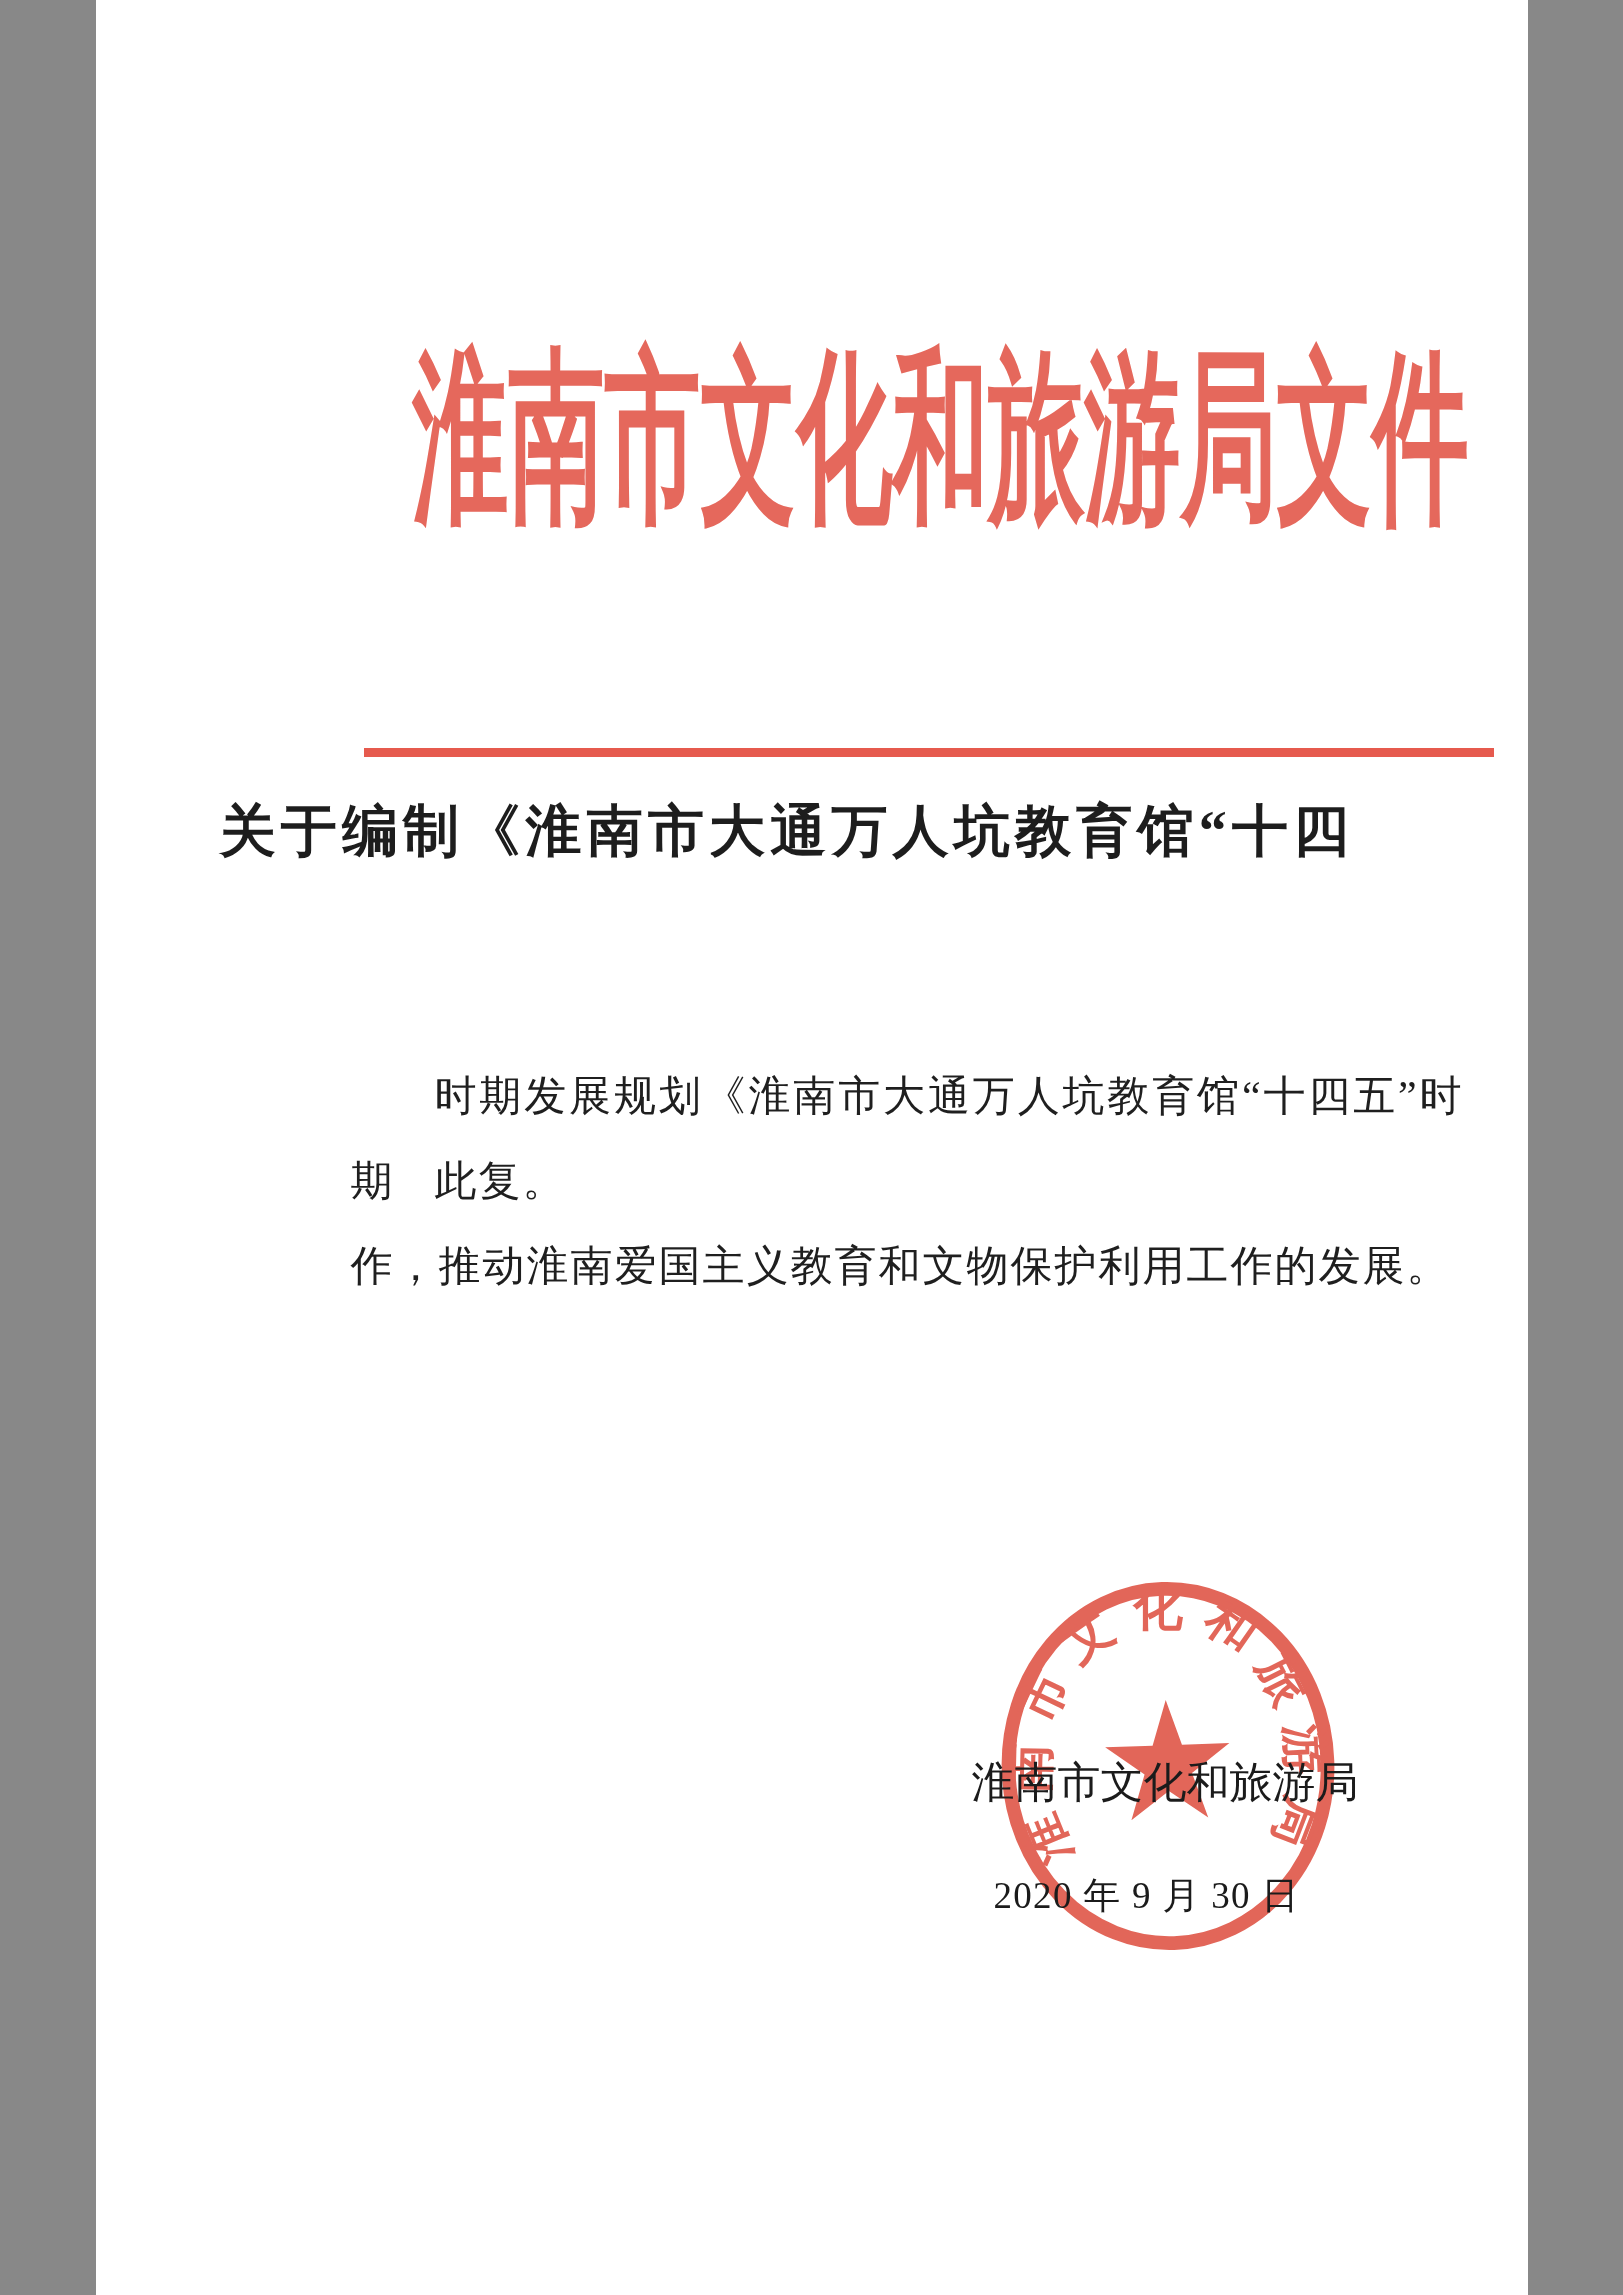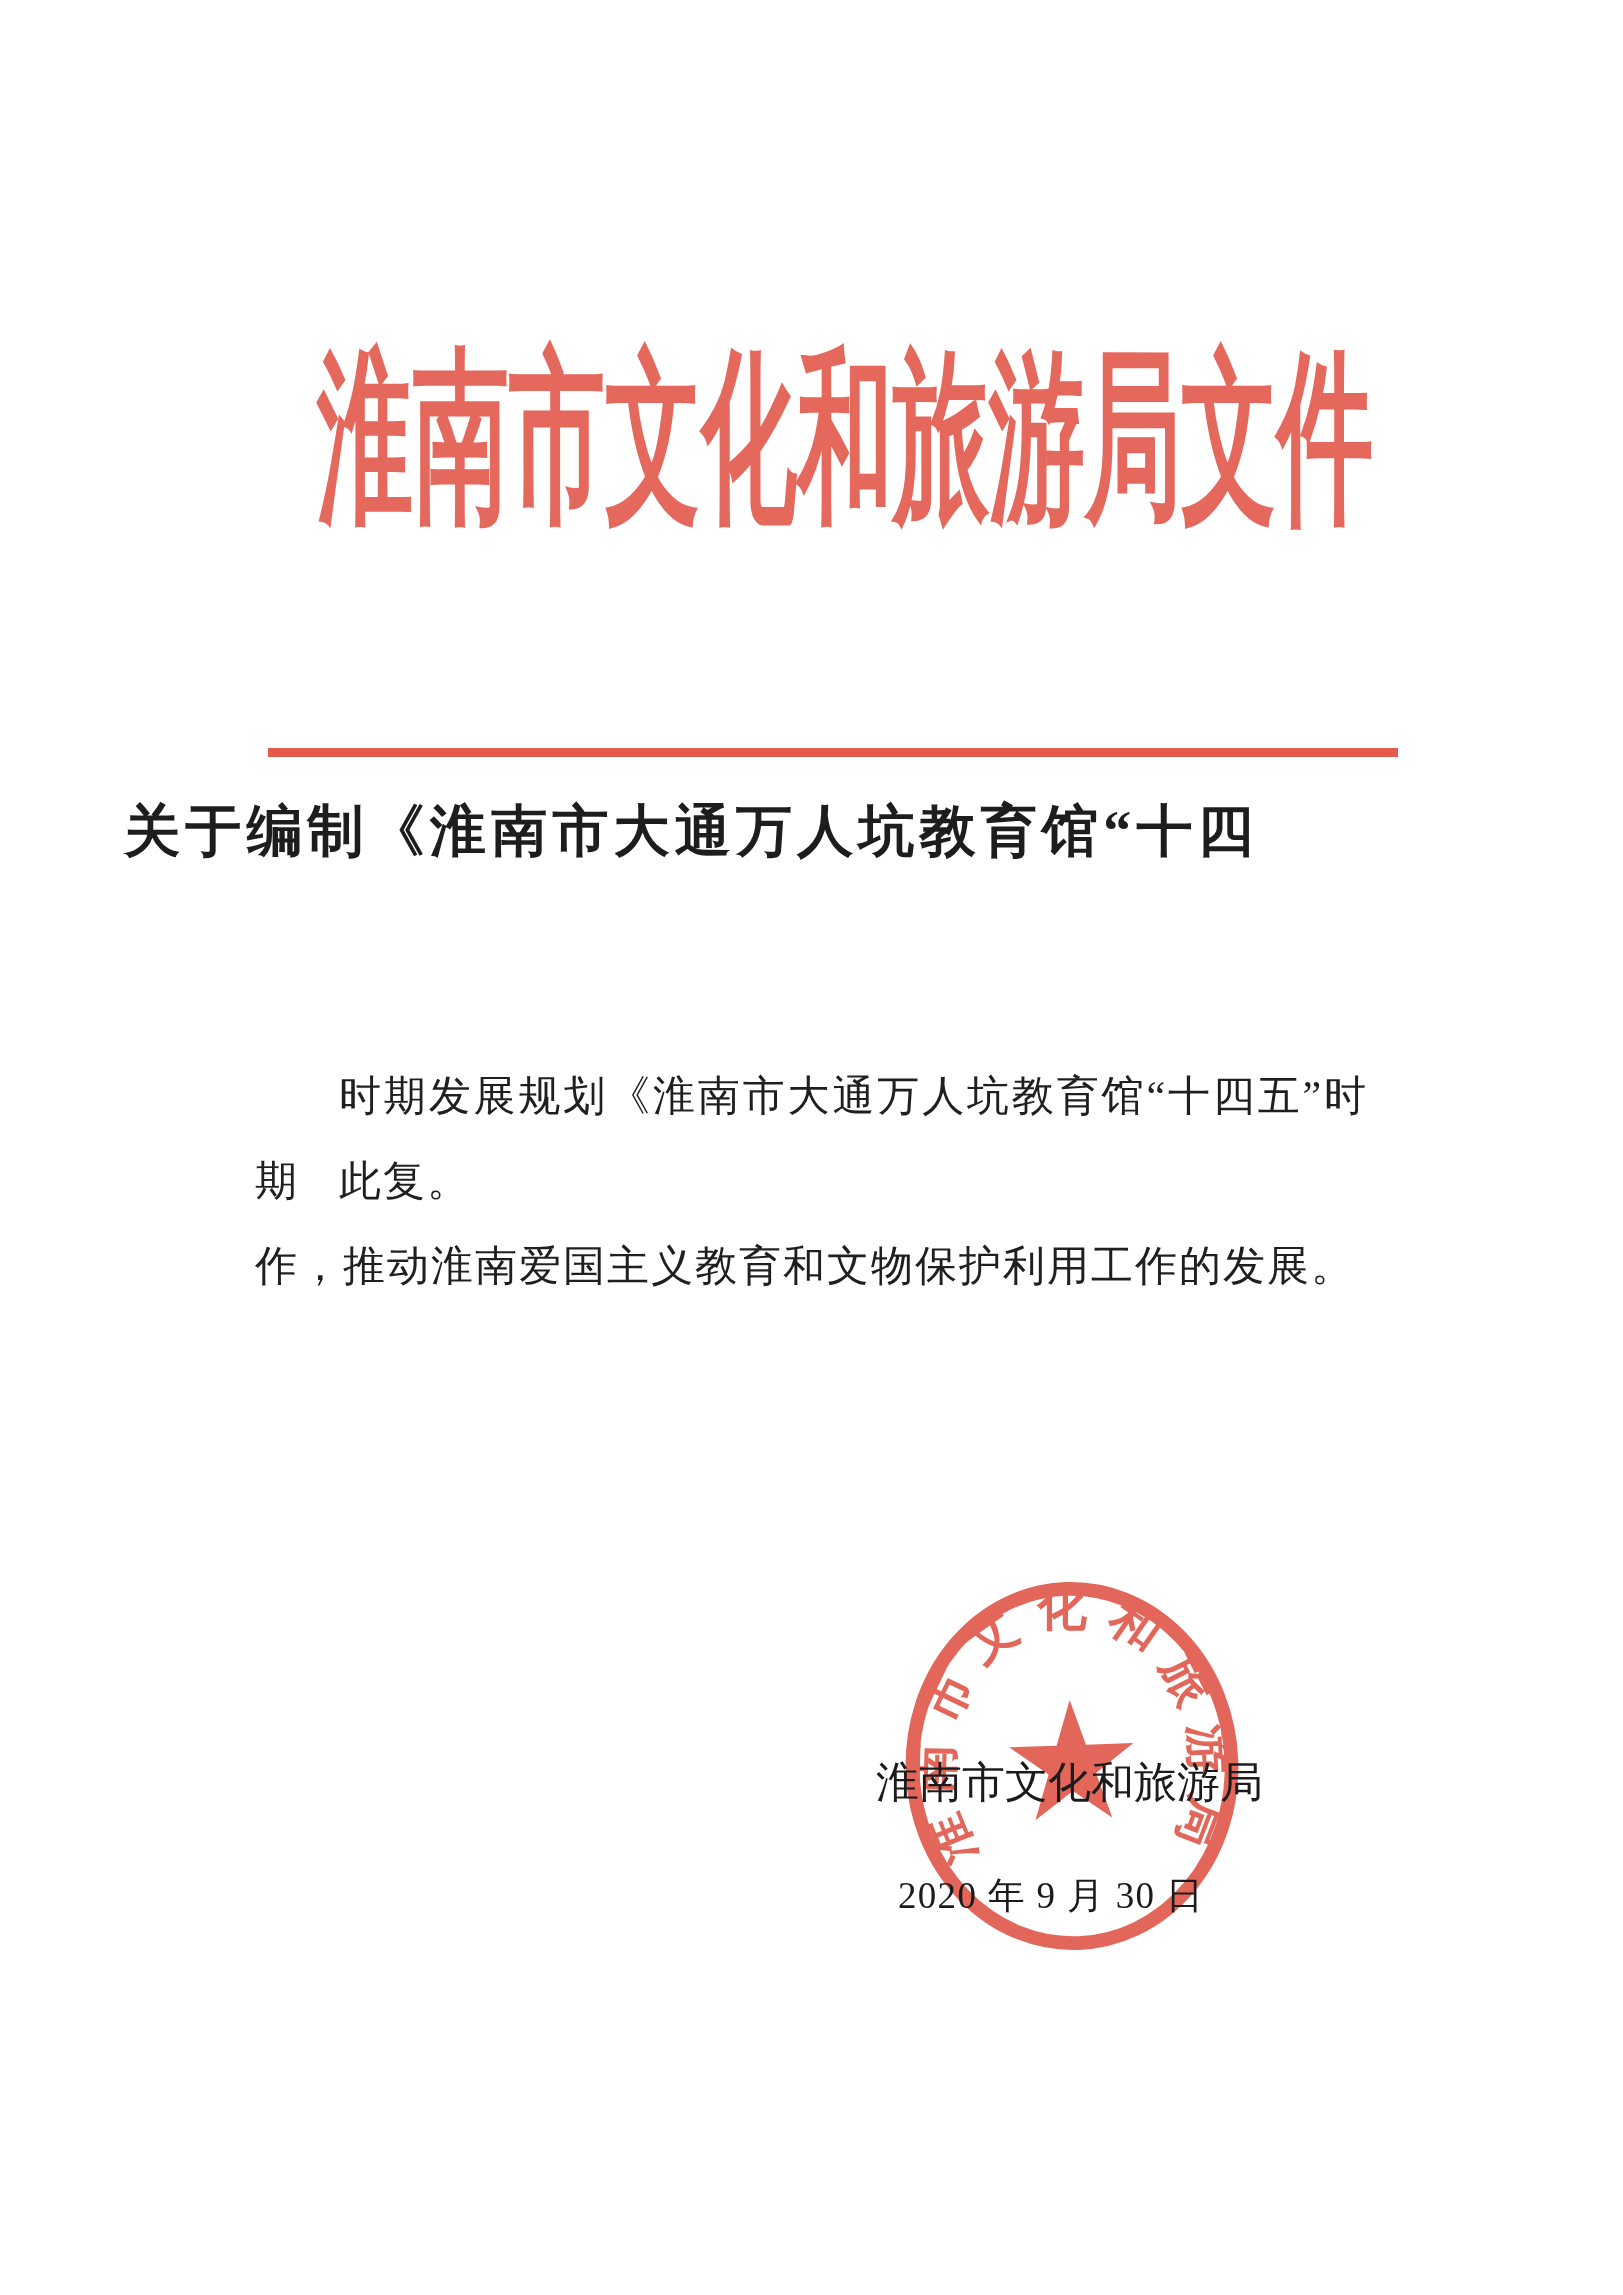--- a/index.html
+++ b/index.html
@@ -1,18 +1,18 @@
 <!DOCTYPE html>
 <html style="font-size:10.5px"><head>
 <meta charset="utf-8">
 <style>
   html,body{margin:0;padding:0;background:#888;}
   .page{
     position:relative;
-    width:1623px;height:2295px;
+    width:1432px;height:2295px;
     margin:0 auto;
     background:#ffffff;
     overflow:hidden;
     font-family:"Liberation Serif","DejaVu Serif",serif;
   }
   
   .header-org{
     position:absolute;left:317px;top:346px;
     font-size:96px;line-height:96px;
     font-weight:bold;white-space:nowrap;

